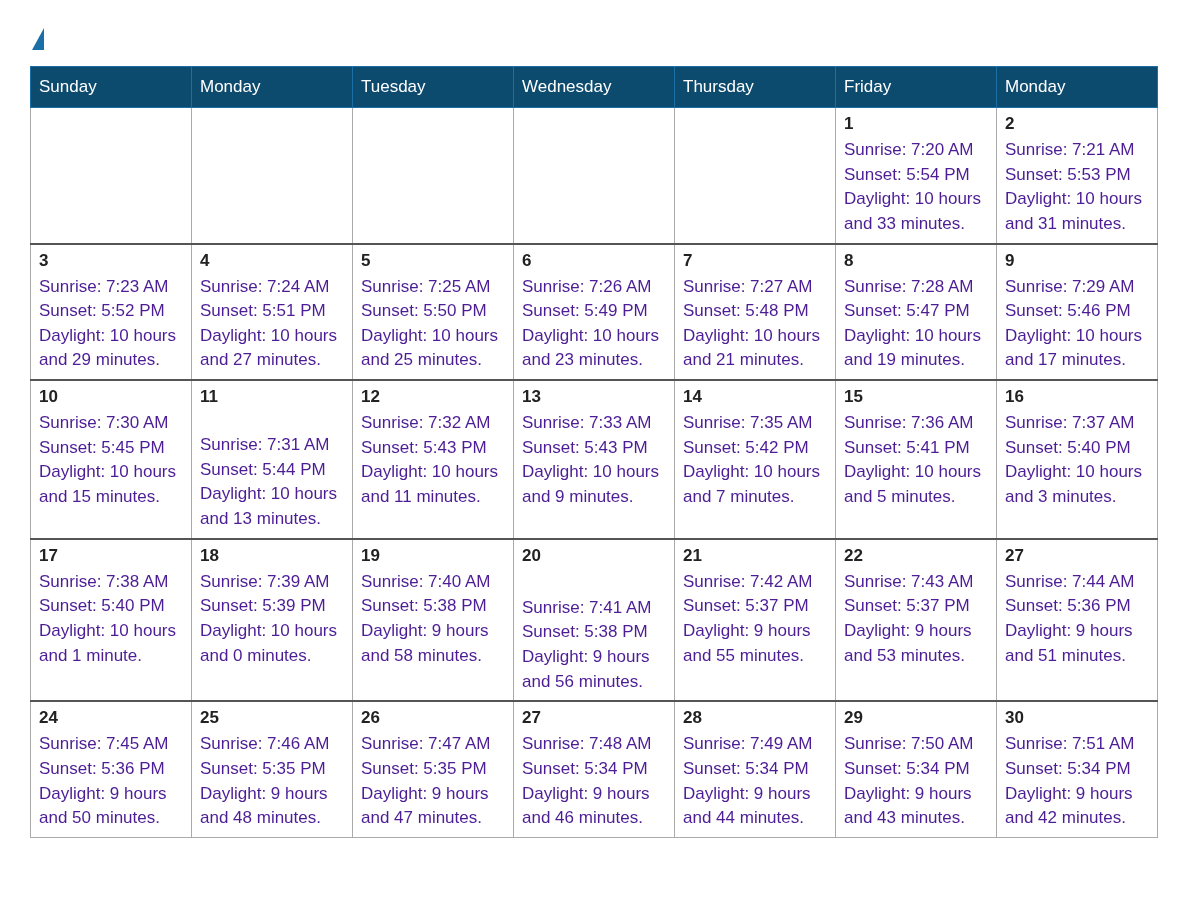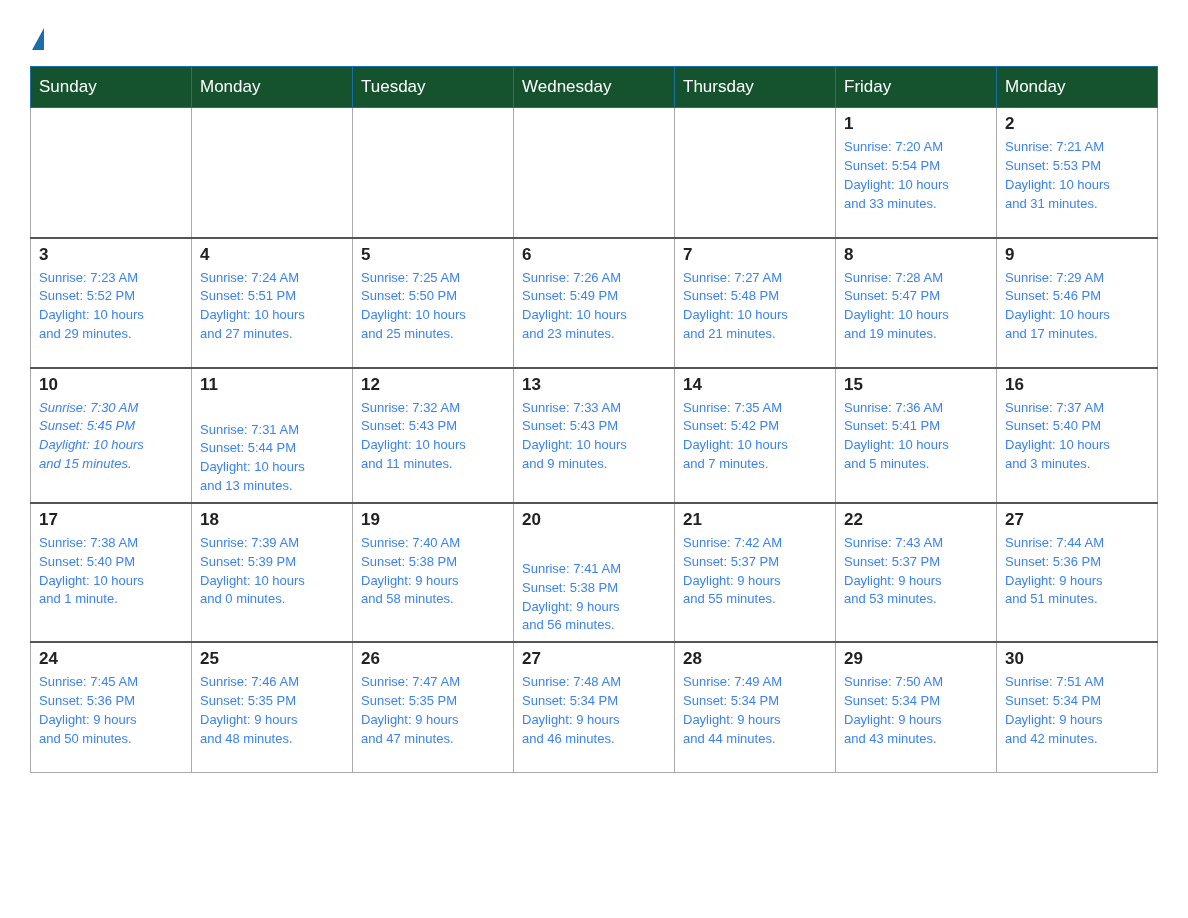--- a/index.html
+++ b/index.html
@@ -60,21 +60,21 @@
       font-size: 22px;
       color: #555;
       margin-top: 4px;
     }
     .calendar {
       width: 100%;
       border-collapse: collapse;
       border: 1px solid #999;
     }
     .calendar th {
-      background: #14532d;
+      background: #0c4a6e;
       color: #fff;
       font-size: 17px;
       font-weight: normal;
       padding: 10px 8px;
       text-align: left;
       border: 1px solid #1a6fa8;
     }
     .calendar td {
       width: calc(100% / 7);
       vertical-align: top;
@@ -85,22 +85,22 @@
       background: #fff;
     }
     .day-number {
       font-size: 17px;
       font-weight: bold;
       color: #222;
       display: block;
       margin-bottom: 4px;
     }
     .day-info {
-      font-size: 13px;
-      color: #3b82f6;
+      font-size: 17px;
+      color: #4c1d95;
       line-height: 1.45;
     }
     .empty-cell {
       background: #f5f5f5;
     }
     .row-border td {
       border-top: 2px solid #555;
     }
   </style>
 </head>
@@ -201,21 +201,21 @@
           <span class="day-number">9</span>
           <div class="day-info" style="white-space: pre-line;">Sunrise: 7:29 AM
 Sunset: 5:46 PM
 Daylight: 10 hours
 and 17 minutes.</div>
         </td>
       </tr>
       <tr class="row-border">
         <td>
           <span class="day-number">10</span>
-          <div class="day-info" style="white-space: pre-line; font-style: italic;">Sunrise: 7:30 AM
+          <div class="day-info" style="white-space: pre-line;">Sunrise: 7:30 AM
 Sunset: 5:45 PM
 Daylight: 10 hours
 and 15 minutes.</div>
         </td>
         <td>
           <span class="day-number">11</span>
           <div class="day-info" style="white-space: pre-line; margin-top: 26px;">Sunrise: 7:31 AM
 Sunset: 5:44 PM
 Daylight: 10 hours
 and 13 minutes.</div>

